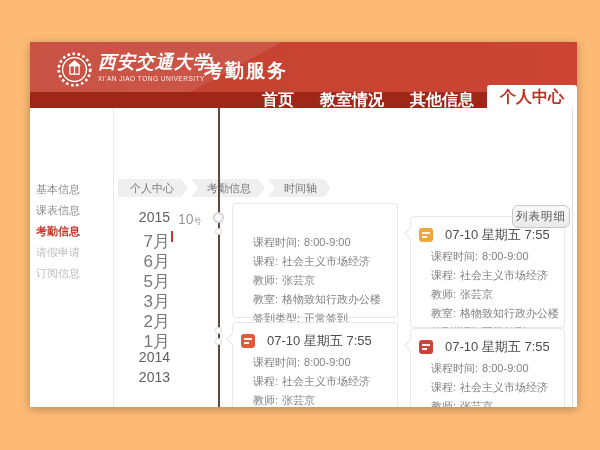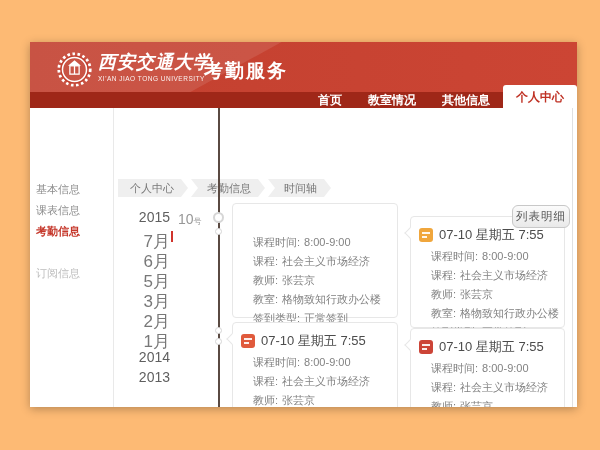--- a/index.html
+++ b/index.html
@@ -15,21 +15,21 @@
   .logo{position:absolute;left:26px;top:9px;width:37px;height:37px;}
   .univ-cn{position:absolute;left:68px;top:8px;color:#fff;font-size:18px;font-weight:bold;
            font-style:italic;font-family:"DejaVu Serif","Liberation Serif",serif;letter-spacing:1px;}
   .univ-en{position:absolute;left:68px;top:33px;color:rgba(255,255,255,0.92);font-size:6.5px;letter-spacing:0.5px;}
   .app-title{position:absolute;left:174px;top:16px;color:#fff;font-size:19px;font-weight:bold;letter-spacing:2px;}
   .user{position:absolute;right:16px;top:9px;display:flex;align-items:center;gap:5px;
         color:#40170e;font-size:12.5px;cursor:pointer;}
   .user .role{margin-left:6px;}
   .navband{position:absolute;left:0;bottom:0;width:100%;height:16px;background:#9f2718;}
   .tabs{position:absolute;right:0;bottom:0;height:24px;display:flex;align-items:flex-end;}
-  .tab{height:16px;line-height:16px;padding:0 13px;color:#fff;font-size:12px;font-weight:bold;cursor:pointer;font-family:Liberation Serif, serif;}
+  .tab{height:16px;line-height:16px;padding:0 13px;color:#fff;font-size:16px;font-weight:bold;cursor:pointer;font-family:Liberation Serif, serif;}
   .tab.active{height:23px;line-height:24px;background:#fff;color:#bf3124;border-radius:3px 3px 0 0;}
   
   .content{position:absolute;left:0;top:66px;width:547px;height:299px;background:#fff;}
   .vsep{position:absolute;left:83px;top:0;width:1px;height:299px;background:#e9e9e9;}
   .side-item{position:absolute;left:0;width:83px;padding-left:6px;font-size:11px;color:#8d8d8d;cursor:pointer;}
   .side-item.dim{color:#bdbdbd;}
   .side-item.active{color:#c5372a;font-weight:bold;}
   .s0{top:74px}.s1{top:95px}.s2{top:116px}.s3{top:137px}.s4{top:158px}
   .breadcrumb{position:absolute;left:88px;top:71px;display:flex;gap:3px;}
   .crumb{height:18px;line-height:18px;background:#efefef;color:#777;font-size:11px;
@@ -49,21 +49,21 @@
   .tline{position:absolute;left:188px;top:0;width:2px;height:299px;background:#5a4a42;}
   .node{position:absolute;background:#fff;border:2px solid #d6d6d6;border-radius:50%;}
   .node.big{width:11px;height:11px;left:183px;}
   .node.small{width:7px;height:7px;left:185px;border-width:1.5px;}
   .n0{top:104px}.n1{top:120px}.n2{top:219px}.n3{top:230px}
   
   .card{position:absolute;background:#fff;border:1px solid #e7e7e7;border-radius:4px;
         padding:9px 10px 8px 20px;cursor:pointer;}
   .card .arrow{position:absolute;left:-5px;top:12px;width:8px;height:8px;background:#fff;
         border-left:1px solid #e7e7e7;border-bottom:1px solid #e7e7e7;transform:rotate(45deg);}
-  .card-title{display:flex;align-items:center;gap:6px;margin-left:-12px;margin-bottom:3px;}
+  .card-title{display:flex;align-items:center;gap:12px;margin-left:-12px;margin-bottom:3px;}
   .cicon{width:14px;height:14px;border-radius:3px;position:relative;flex:none;}
   .cicon::before{content:"";position:absolute;left:3px;top:4px;width:8px;height:2px;background:rgba(255,255,255,0.9);}
   .cicon::after{content:"";position:absolute;left:3px;top:8px;width:5px;height:2px;background:rgba(255,255,255,0.9);}
   .ct{font-size:13px;color:#4c4c4c;}
   .frow{font-size:11px;color:#828282;line-height:19px;white-space:nowrap;}
   .frow .lab{margin-right:4px;}
   .pos-l1{left:202px;top:95px;width:166px;height:115px;padding-top:29px;}
   .pos-r1{left:380px;top:108px;width:155px;height:112px;}
   .pos-l2{left:202px;top:214px;width:166px;height:97px;}
   .pos-r2{left:380px;top:220px;width:155px;height:97px;}
@@ -111,20 +111,21 @@
         <div class="tab active">个人中心</div>
       </div>
     </div>
 
     <div class="content">
       <div class="vsep"></div>
 
       <div class="side-item s0">基本信息</div>
       <div class="side-item s1">课表信息</div>
       <div class="side-item s2 active">考勤信息</div>
+      <div class="side-item s3 dim">请假申请</div>
       <div class="side-item s4 dim">订阅信息</div>
 
       <div class="breadcrumb">
         <div class="crumb">个人中心</div>
         <div class="crumb notched">考勤信息</div>
         <div class="crumb notched">时间轴</div>
       </div>
 
       <div class="yr big y0">2015</div>
       <div class="yr mon y1">7月</div>

